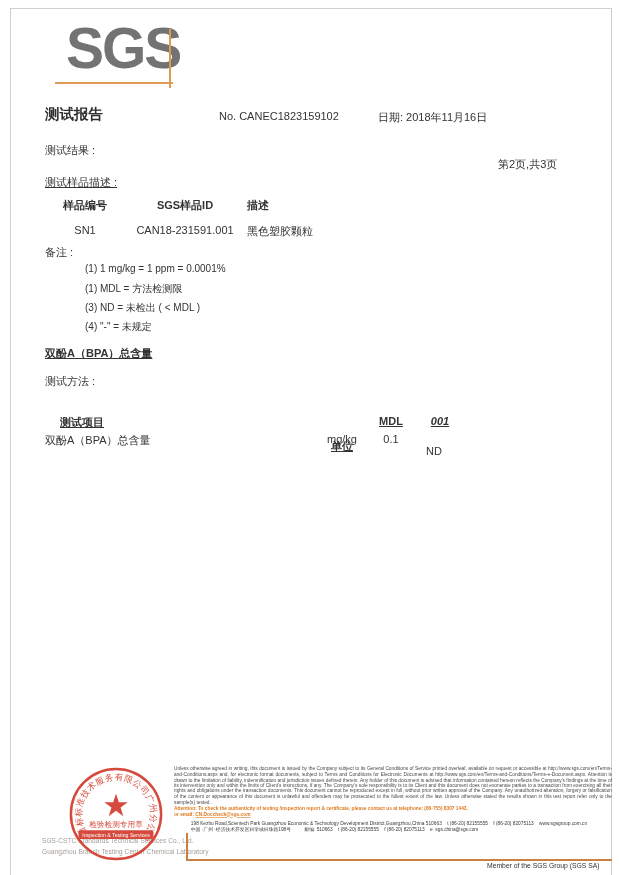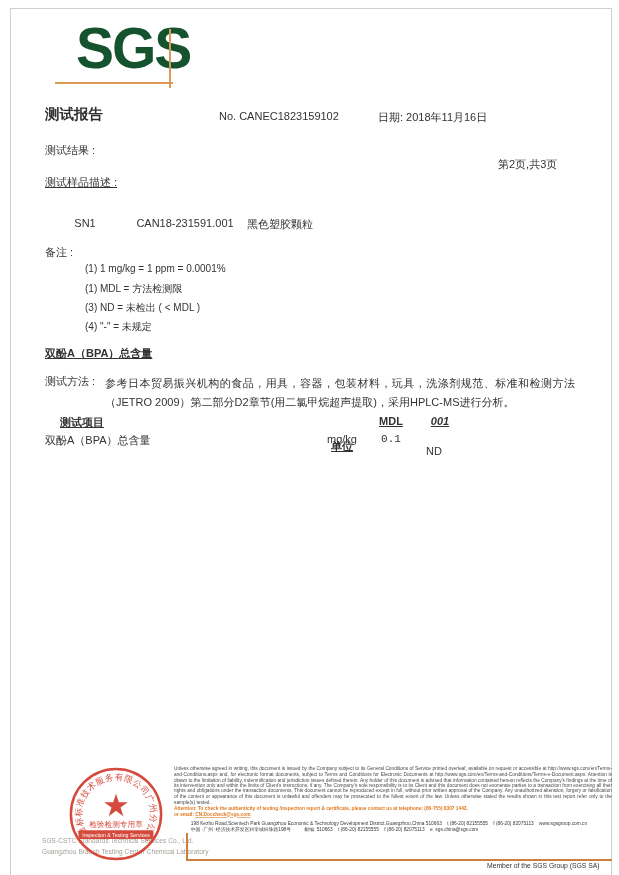--- a/index.html
+++ b/index.html
@@ -7,22 +7,22 @@
   .page {
     position:relative; width:619px; height:875px; background:#ffffff;
     font-family:"Liberation Sans", sans-serif; color:#333; overflow:hidden;
   }
   .page-frame {
     position:absolute; left:10px; top:8px; width:602px; height:867px;
     border-left:1px solid #cfcfcf; border-top:1px solid #cfcfcf; border-right:1px solid #cfcfcf;
   }
   
   .sgs-logo {
-    position:absolute; left:76px; top:20px; font-size:57px; font-weight:700;
-    color:#14532d; letter-spacing:-2px; line-height:1; font-family:"Liberation Sans", sans-serif;
+    position:absolute; left:66px; top:20px; font-size:57px; font-weight:700;
+    color:#737373; letter-spacing:-2px; line-height:1; font-family:"Liberation Sans", sans-serif;
   }
   .logo-hline { position:absolute; left:55px; top:82px; width:118px; height:2px; background:#dd9a55; }
   .logo-vline { position:absolute; left:169px; top:29px; width:2px; height:59px; background:#dd9a55; }
   .report-title { position:absolute; left:45px; top:105px; font-size:14.5px; font-weight:700; color:#2f2f2f; }
   .report-no   { position:absolute; left:219px; top:110px; font-size:11px; }
   .report-date { position:absolute; left:378px; top:110px; font-size:11px; }
   .report-page { position:absolute; left:498px; top:110px; font-size:11px;margin-top:47px; }
 
   
   .lbl { position:absolute; font-size:11px; color:#333; }
@@ -60,43 +60,47 @@
   <div class="logo-vline"></div>
 
   <div class="report-title">测试报告</div>
   <div class="report-no">No. CANEC1823159102</div>
   <div class="report-date">日期: 2018年11月16日</div>
   <div class="report-page">第2页,共3页</div>
 
   <div class="lbl" style="left:45px; top:143px;">测试结果 :</div>
   <div class="lbl u" style="left:45px; top:175px;">测试样品描述 :</div>
 
-  <div class="srow" style="top:217px;justify-content:space-between;">
+  <div class="srow b" style="top:198px;">
+    <div class="c1">样品编号</div>
+    <div class="c2">SGS样品ID</div>
+    <div class="c3">描述</div>
+  </div>
+  <div class="srow" style="top:224px;justify-content:space-between;">
     <div class="c1">SN1</div>
     <div class="c2">CAN18-231591.001</div>
     <div class="c3">黑色塑胶颗粒</div>
   </div>
 
   <div class="lbl" style="left:45px; top:245px;">备注 :</div>
   <div class="note-line" style="top:263px;">(1) 1 mg/kg = 1 ppm = 0.0001%</div>
   <div class="note-line" style="top:282px;">(1) MDL = 方法检测限</div>
   <div class="note-line" style="top:301px;">(3) ND = 未检出 ( &lt; MDL )</div>
   <div class="note-line" style="top:320px;">(4) "-" = 未规定</div>
 
   <div class="lbl b u" style="left:45px; top:346px;">双酚A（BPA）总含量</div>
   <div class="lbl" style="left:45px; top:374px;">测试方法 :</div>
-  <div class="method-text">参考日本贸易振兴机构的食品，用具，容器，包装材料，玩具，洗涤剂规范、标准和检测方法（JETRO 2009）第二部分D2章节(用二氯甲烷超声提取)，采用HPLC-MS进行分析。</div>
 
   <div class="rcell b u" style="left:60px; top:415px;">测试项目</div>
   <div class="rcell b u center" style="left:320px; top:439px; width:44px;">单位</div>
   <div class="rcell b u center" style="left:372px; top:415px; width:38px;">MDL</div>
   <div class="rcell b u center" style="left:422px; top:415px; width:36px; font-style:italic;">001</div>
   <div class="rcell" style="left:45px; top:433px;">双酚A（BPA）总含量</div>
   <div class="rcell center" style="left:320px; top:433px; width:44px;">mg/kg</div>
-  <div class="rcell center" style="left:372px; top:433px; width:38px;font-family:Liberation Mono, monospace;">0.1</div>
+  <div class="rcell center" style="left:372px; top:433px; width:38px;">0.1</div>
   <div class="rcell center" style="left:416px; top:433px; width:36px;margin-top:12px;">ND</div>
 
   <svg class="stamp-svg" viewBox="0 0 100 100">
     <circle cx="50" cy="50" r="47" fill="none" stroke="#d23b2c" stroke-width="2.6"></circle>
     <defs>
       <path id="ringPath" d="M 21,72 A 36,36 0 1 1 79,72" fill="none"></path>
     </defs>
     <text font-size="9" fill="#d23b2c" letter-spacing="0.5">
       <textPath href="#ringPath" xlink:href="#ringPath" startOffset="1%">通标标准技术服务有限公司广州分公司</textPath>
     </text>

